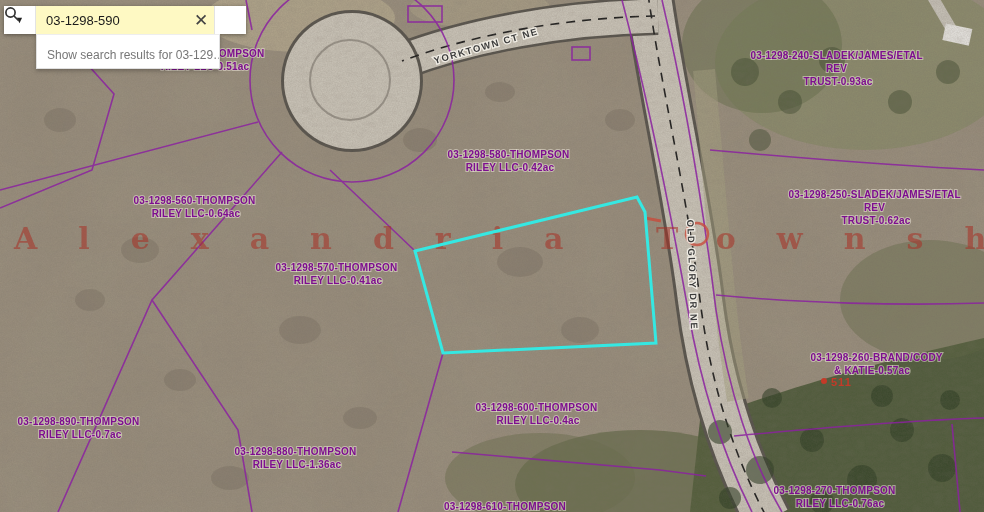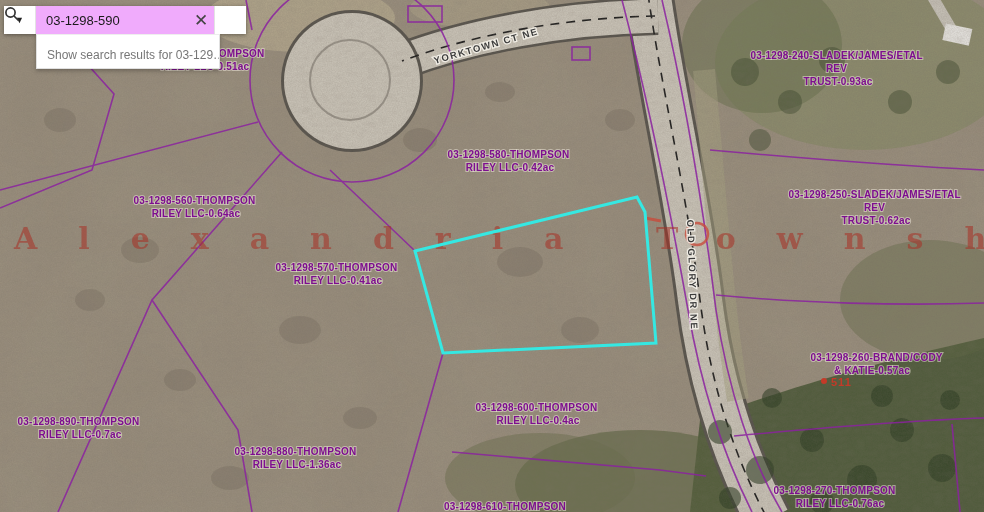--- a/index.html
+++ b/index.html
@@ -10,21 +10,21 @@
   }
   .stage svg{position:absolute;left:0;top:0;}
   
   .search-wrap{position:absolute;left:4px;top:6px;z-index:10;}
   .search-bar{display:flex;align-items:stretch;height:28px;
     box-shadow:0 1px 4px rgba(0,0,0,.4);}
   .sb-btn{width:31px;background:#fff;display:flex;align-items:center;justify-content:center;
     cursor:pointer;color:#333;}
   .sb-drop{border-right:1px solid #e3e3e3;}
   .sb-drop .tri{font-size:9px;color:#222;}
-  .sb-input{width:178px;background:#f0abfc;display:flex;align-items:flex-end;position:relative;}
+  .sb-input{width:178px;background:#fef9c3;display:flex;align-items:flex-end;position:relative;}
   .sb-input input{border:0;outline:0;width:100%;height:100%;padding:0 24px 0 10px;
     font-size:13px;color:#1a1a1a;font-family:"Liberation Sans",sans-serif;background:transparent;}
   .sb-clear{position:absolute;right:2px;top:0;width:22px;height:28px;display:flex;
     align-items:center;justify-content:center;font-size:17px;color:#444;cursor:pointer;}
   .sb-search{border-left:1px solid #e3e3e3;}
   .suggestion{margin-left:32px;width:166px;background:#fff;border:1px solid #e0e0e0;
     border-top:1px solid #eee;box-shadow:0 2px 4px rgba(0,0,0,.25);
     font-size:12px;color:#767676;padding:13px 6px 6px 10px;cursor:pointer;
     white-space:nowrap;overflow:hidden;}
   

